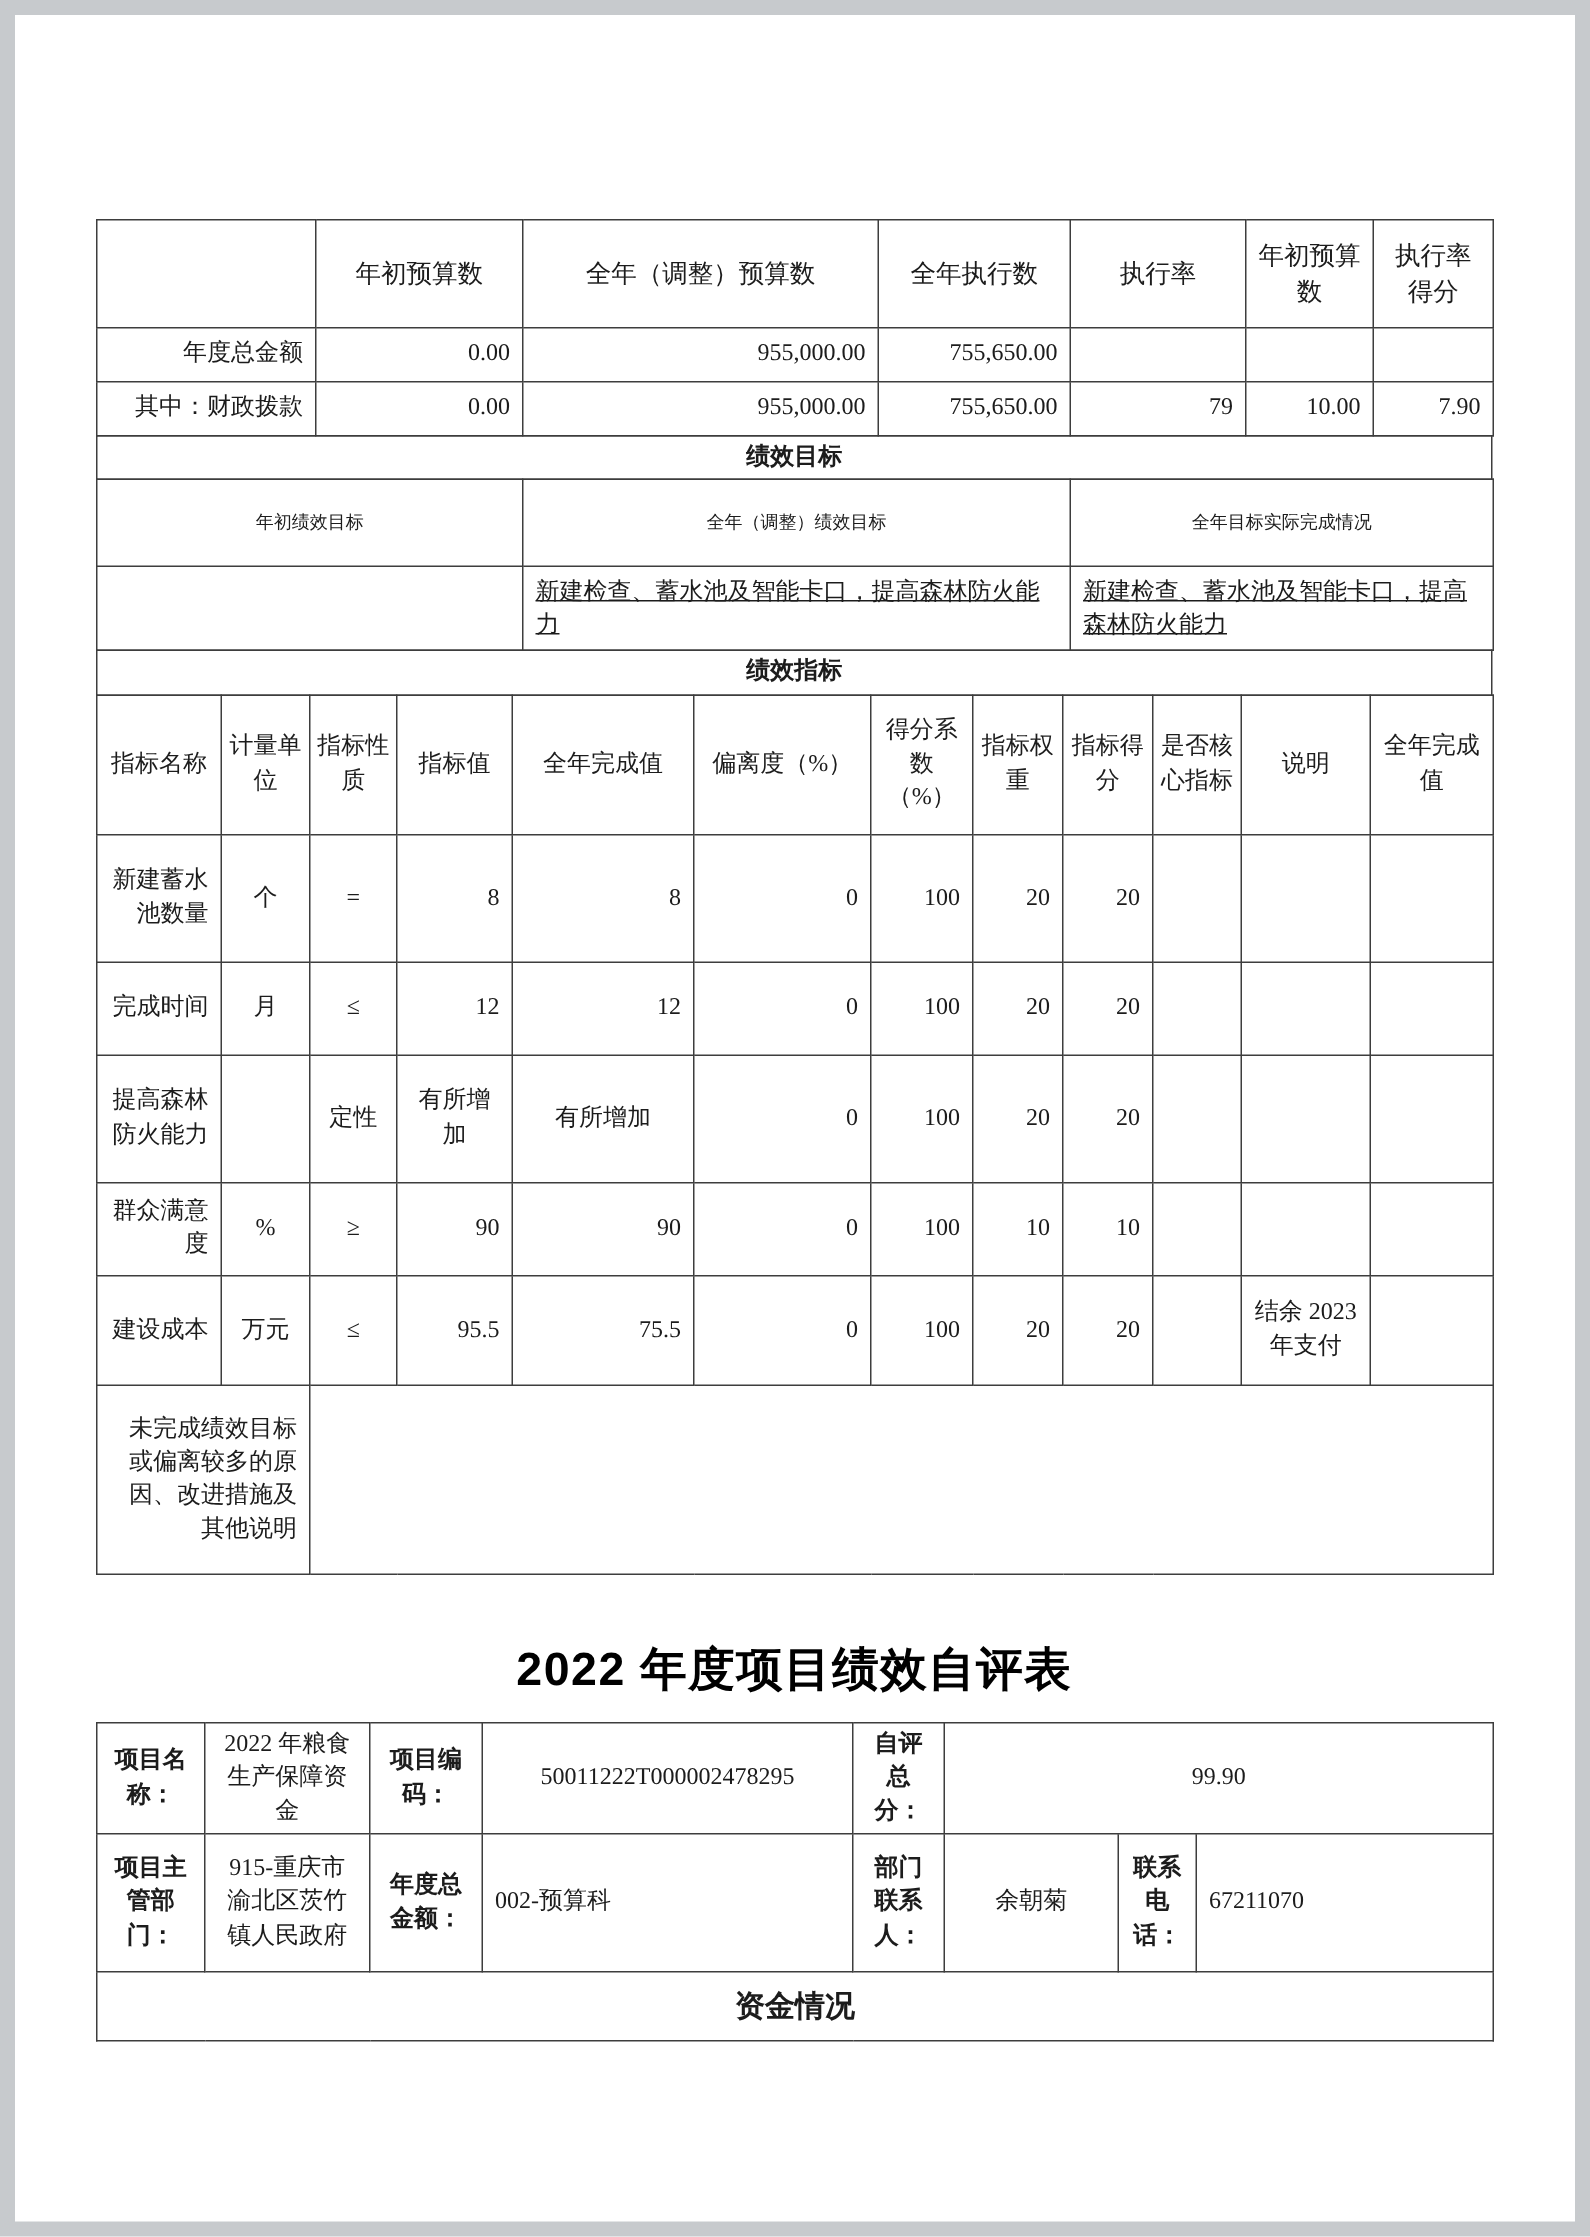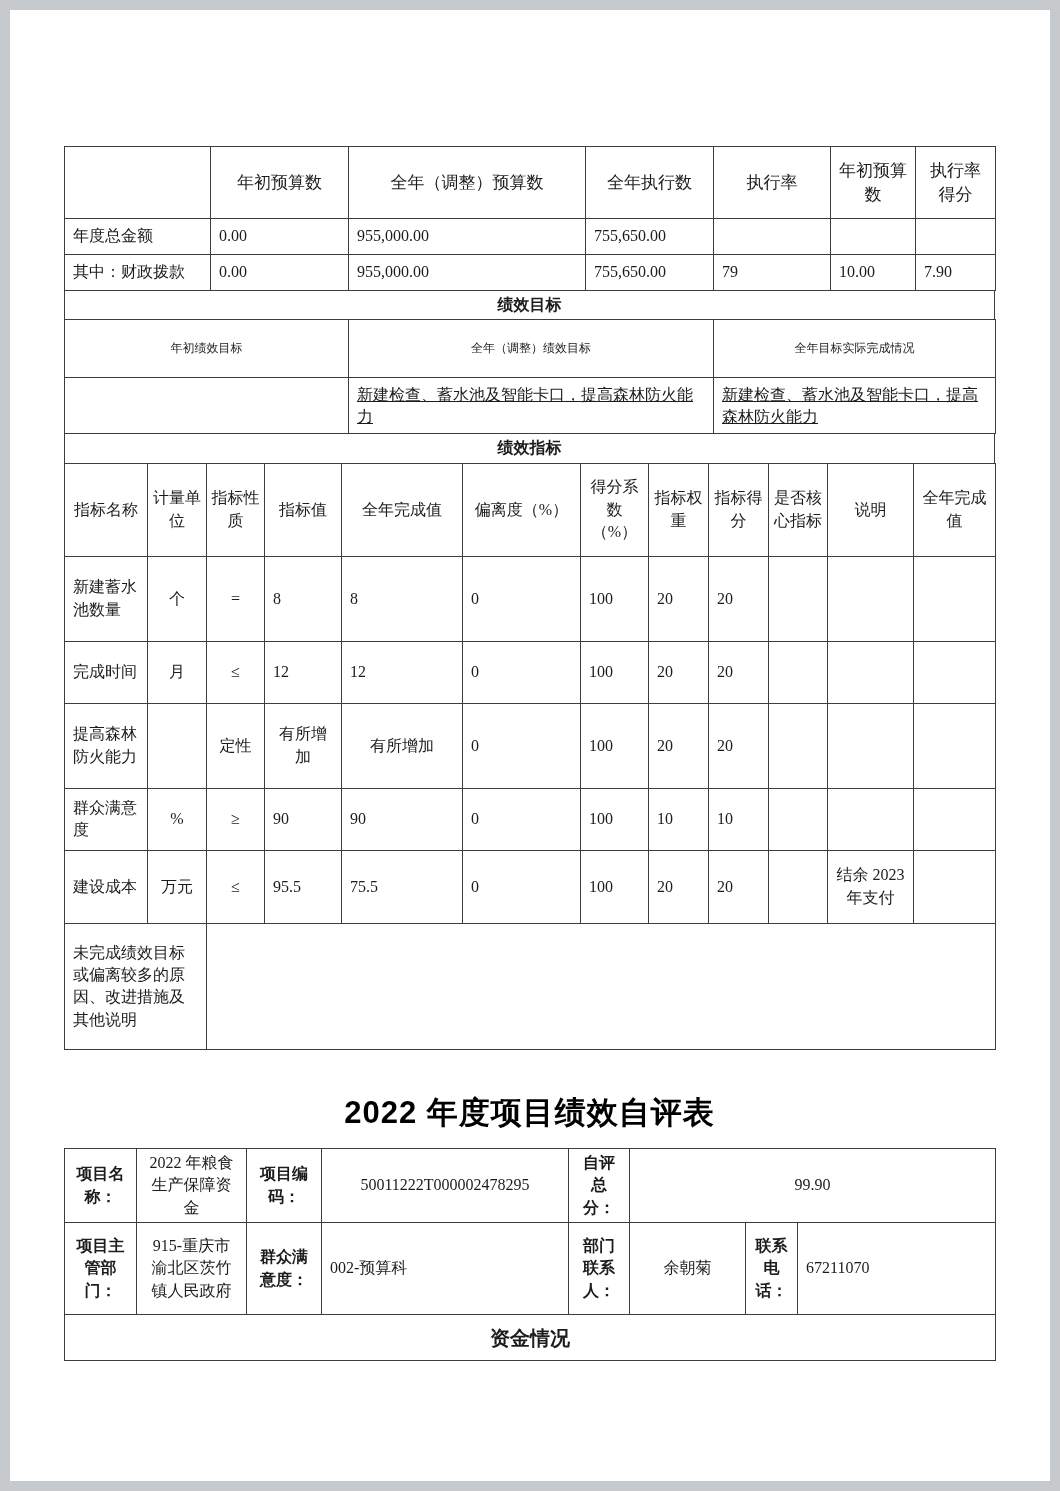--- a/index.html
+++ b/index.html
@@ -6,23 +6,23 @@
   html,body { margin:0; padding:0; }
   body { font-family:"Liberation Serif","DejaVu Serif",serif; }
   .frame { position:relative; width:1060px; height:1491px; background:#c7cacd; overflow:hidden; }
   .page  { position:absolute; left:10px; top:10px; right:10px; bottom:10px; background:#ffffff; }
   .content { position:absolute; left:54px; top:137px; width:931px; }
 
   table.t { border-collapse:collapse; width:931px; table-layout:fixed; margin-top:-1px; }
   .t td { border:1px solid #3d3d3d; padding:3px 8px; font-size:16px; line-height:1.4;
           vertical-align:middle; color:#1c1c1c; word-break:break-all; }
   .hdr  { text-align:center; }
-  .num  { text-align:left; padding-right:14px; }
+  .num  { text-align:right; padding-right:14px; }
   .ctr  { text-align:center; }
-  .lft  { text-align:left; padding-left:10px; }
+  .lft  { text-align:right; padding-left:10px; }
   .padl { padding-left:24px; }
 
   .band-cell { text-align:center; font-family:"Liberation Sans","DejaVu Sans",sans-serif;
                font-weight:bold; color:#8e9296; font-size:18px; height:29px; padding:2px; }
 
   .lbl { font-family:"Liberation Sans","DejaVu Sans",sans-serif; font-weight:bold;
          text-align:center; font-size:16px; line-height:1.45; }
 
   .title2 { font-family:"Liberation Sans","DejaVu Sans",sans-serif; font-weight:bold;
             font-size:31px; color:#000; text-align:center; margin:46px 0 15px 0;
@@ -246,21 +246,21 @@
           <td class="lbl">项目名称：</td>
           <td class="ctr">2022 年粮食生产保障资金</td>
           <td class="lbl">项目编码：</td>
           <td class="ctr">50011222T000002478295</td>
           <td class="lbl">自评总分：</td>
           <td colspan="3" class="ctr">99.90</td>
         </tr>
         <tr style="height:92px">
           <td class="lbl">项目主管部门：</td>
           <td class="ctr">915-重庆市渝北区茨竹镇人民政府</td>
-          <td class="lbl">群众满意度：</td>
+          <td class="lbl">年度总金额：</td>
           <td class="padl">002-预算科</td>
           <td class="lbl">部门联系人：</td>
           <td class="ctr">余朝菊</td>
           <td class="lbl">联系电话：</td>
           <td class="padl">67211070</td>
         </tr>
         <tr>
           <td colspan="8" class="band-cell" style="height:46px; font-size:20px;">资金情况</td>
         </tr>
       </tbody>

